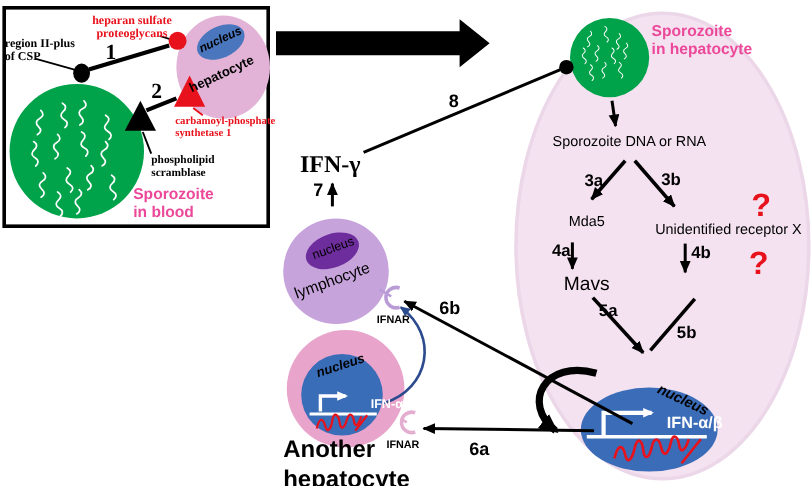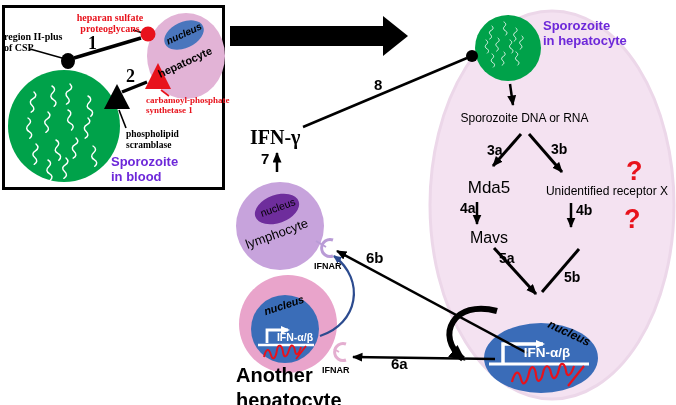--- a/index.html
+++ b/index.html
@@ -5,22 +5,22 @@
   html,body{margin:0;padding:0;background:#fff;}
   #stage{position:relative;width:676px;height:405px;overflow:hidden;
          font-family:"Liberation Sans",sans-serif;background:#fff;}
   #vector{position:absolute;left:0;top:0;z-index:1;}
   #inset-box{position:absolute;left:2px;top:5px;width:217px;height:179px;
              border:3px solid #000;background:#fff;z-index:0;}
   .lbl{position:absolute;z-index:2;white-space:pre-line;line-height:1.12;color:#000;}
   .serifb{font-family:"Liberation Serif",serif;font-weight:bold;}
   .sansb{font-weight:bold;}
   .red{color:#e8121c;}
-  .green{color:#6d28d9;}
-  .white{color:#ffffff;}
+  .green{color:#ec4899;}
+  .white{color:#ffffff;padding-left:32px;}
   .ctr{text-align:center;}
   .stepnum{font-weight:bold;font-size:14px;}
 </style>
 </head>
 <body>
 
 <div id="stage">
 
   <div id="inset-box"></div>
 
@@ -139,37 +139,37 @@
   <div class="lbl sansb green" style="left:111px;top:155px;font-size:13px;line-height:1.15;">Sporozoite
 in blood</div>
   <div class="lbl ctr" style="left:160px;top:28px;width:48px;font-size:10px;font-weight:bold;font-style:italic;transform:rotate(-25deg);">nucleus</div>
   <div class="lbl ctr" style="left:150px;top:56px;width:70px;font-size:11px;font-weight:bold;transform:rotate(-25deg);">hepatocyte</div>
 
   <div class="lbl sansb green" style="left:543px;top:18px;font-size:13px;line-height:1.18;">Sporozoite
 in hepatocyte</div>
   <div class="lbl ctr" style="left:452px;top:112px;width:145px;font-size:12px;">Sporozoite DNA or RNA</div>
   <div class="lbl stepnum" style="left:487px;top:143px;">3a</div>
   <div class="lbl stepnum" style="left:551px;top:142px;">3b</div>
-  <div class="lbl ctr" style="left:460px;top:178px;width:58px;font-size:17px;">Mda5</div>
+  <div class="lbl ctr" style="left:460px;top:178px;width:58px;font-size:12px;">Mda5</div>
   <div class="lbl ctr" style="left:540px;top:185px;width:134px;font-size:12px;">Unidentified receptor X</div>
   <div class="lbl sansb red" style="left:626px;top:156px;font-size:27px;">?</div>
   <div class="lbl stepnum" style="left:460px;top:201px;">4a</div>
   <div class="lbl stepnum" style="left:576px;top:203px;">4b</div>
   <div class="lbl ctr" style="left:460px;top:229px;width:58px;font-size:16px;">Mavs</div>
   <div class="lbl sansb red" style="left:624px;top:204px;font-size:27px;">?</div>
   <div class="lbl stepnum" style="left:499px;top:251px;">5a</div>
   <div class="lbl stepnum" style="left:564px;top:270px;">5b</div>
   <div class="lbl ctr" style="left:541px;top:327px;width:56px;font-size:12px;font-weight:bold;font-style:italic;transform:rotate(25deg);">nucleus</div>
   <div class="lbl sansb white ctr" style="left:513px;top:345px;width:68px;font-size:13.5px;">IFN-α/β</div>
 
   <div class="lbl serifb" style="left:250px;top:126px;font-size:20px;">IFN-γ</div>
   <div class="lbl stepnum" style="left:261px;top:151px;font-size:15px;">7</div>
   <div class="lbl stepnum" style="left:374px;top:77px;font-size:15px;">8</div>
   <div class="lbl stepnum" style="left:366px;top:250px;font-size:15px;">6b</div>
-  <div class="lbl stepnum" style="left:391px;top:356px;font-size:15px;text-align:right;">6a</div>
+  <div class="lbl stepnum" style="left:391px;top:367px;font-size:15px;text-align:right;">6a</div>
 
   <div class="lbl ctr" style="left:252px;top:202px;width:52px;font-size:10.5px;transform:rotate(-20deg);">nucleus</div>
   <div class="lbl ctr" style="left:237px;top:227px;width:80px;font-size:13px;transform:rotate(-20deg);">lymphocyte</div>
   <div class="lbl sansb" style="left:314px;top:261px;font-size:9px;">IFNAR</div>
 
   <div class="lbl ctr" style="left:256px;top:299px;width:56px;font-size:11px;font-weight:bold;font-style:italic;transform:rotate(-18deg);">nucleus</div>
   <div class="lbl sansb white ctr" style="left:270px;top:332px;width:50px;font-size:10.5px;">IFN-α/β</div>
   <div class="lbl sansb" style="left:236px;top:363px;font-size:20px;line-height:1.25;">Another
 hepatocyte</div>
   <div class="lbl sansb" style="left:322px;top:365px;font-size:9px;">IFNAR</div>

